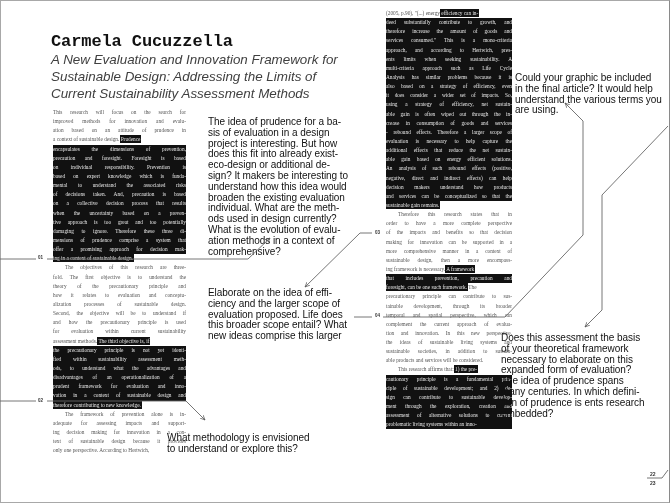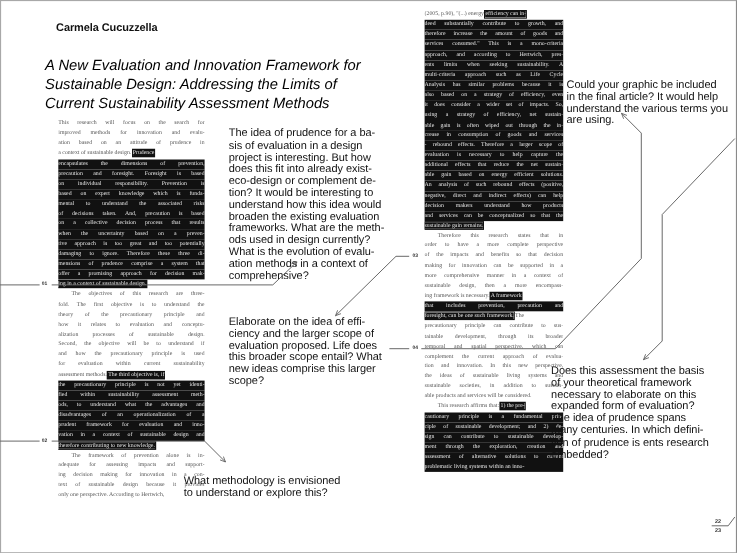--- a/index.html
+++ b/index.html
@@ -1,19 +1,19 @@
 <!DOCTYPE html>
 <html><head>
 <meta charset="utf-8">
 <style>
   html, body { margin: 0; padding: 0; background: #ffffff; }
   body { width: 670px; height: 503px; position: relative; overflow: hidden; font-family: "Liberation Sans", sans-serif; }
   .frame { position: absolute; left: 0; top: 0; width: 668px; height: 501px; border: 1px solid #a8a8a8; border-right: 1px solid #8a8a8a; }
-  .author { position: absolute; left: 51px; top: 20px; font-family: Liberation Sans, sans-serif; font-weight: bold; font-size: 10px; color: #111; letter-spacing: -0.1px; }
-  .title { position: absolute; left: 41px; top: 51px; width: 300px; font-family: "Liberation Sans", sans-serif; font-style: italic; font-size: 13.4px; line-height: 17px; color: #000000; }
+  .author { position: absolute; left: 51px; top: 32px; font-family: Liberation Mono, monospace; font-weight: bold; font-size: 17px; color: #111; letter-spacing: -0.1px; }
+  .title { position: absolute; left: 51px; top: 51px; width: 300px; font-family: "Liberation Sans", sans-serif; font-style: italic; font-size: 13.4px; line-height: 17px; color: #404040; }
   .col { position: absolute; font-family: "Liberation Serif", serif; font-size: 5.3px; color: #555; line-height: 9.15px; text-align: justify; }
   .col .ln { display: block; height: 9.15px; white-space: nowrap; overflow: hidden; text-align-last: justify; }
   .col .ln.last { text-align-last: left; }
   .col .ln.indent { padding-left: 12px; }
   .hl { background: #111; color: #e8e8e8; box-shadow: 0 0 0 1px #111; }
   .ln.full { background: #111; color: #e8e8e8; }
   .note { position: absolute; font-family: "Liberation Sans", sans-serif; font-weight: normal; font-size: 10px; line-height: 10.8px; color: #111; letter-spacing: -0.05px; }
   .pnum { position: absolute; font-family: "Liberation Sans", sans-serif; font-weight: bold; font-size: 4.5px; color: #333; }
   svg.lines { position: absolute; left: 0; top: 0; }
   .folio { position: absolute; left: 650px; font-family: "Liberation Sans", sans-serif; font-weight: bold; font-size: 5px; color: #333; }
@@ -118,37 +118,36 @@
 <div class="pnum" style="left:38px; top:255px;">01</div>
 <div class="pnum" style="left:38px; top:398px;">02</div>
 <div class="pnum" style="left:375px; top:230px;">03</div>
 <div class="pnum" style="left:375px; top:313px;">04</div>
 
 <div class="note" id="c1" style="left:208px; top:117px; width:170px;">
     <div>The idea of prudence for a ba-</div>
     <div>sis of evaluation in a design</div>
     <div>project is interesting. But how</div>
     <div>does this fit into already exist-</div>
-    <div>eco-design or complement de-</div>
-    <div>tion? It would be interesting to</div>
+    <div>eco-design or additional de-</div>
+    <div>sign? It makers be interesting to</div>
     <div>understand how this idea would</div>
     <div>broaden the existing evaluation</div>
-    <div>frameworks. What are the meth-</div>
+    <div>individual. What are the meth-</div>
     <div>ods used in design currently?</div>
     <div>What is the evolution of evalu-</div>
     <div>ation methods in a context of</div>
     <div>comprehensive?</div>
   </div>
 <div class="note" id="c2" style="left:208px; top:288px; width:170px;">
     <div>Elaborate on the idea of effi-</div>
     <div>ciency and the larger scope of</div>
     <div>evaluation proposed. Life does</div>
     <div>this broader scope entail? What</div>
     <div>new ideas comprise this larger</div>
-    <div>scope?</div>
   </div>
 <div class="note" id="c3" style="left:167px; top:433px; width:190px;">
     <div>What methodology is envisioned</div>
     <div>to understand or explore this?</div>
   </div>
 <div class="note" id="c4" style="left:515px; top:73px; width:155px;">
     <div>Could your graphic be included</div>
     <div>in the final article?  It would help</div>
     <div>understand the various terms you</div>
     <div>are using.</div>

